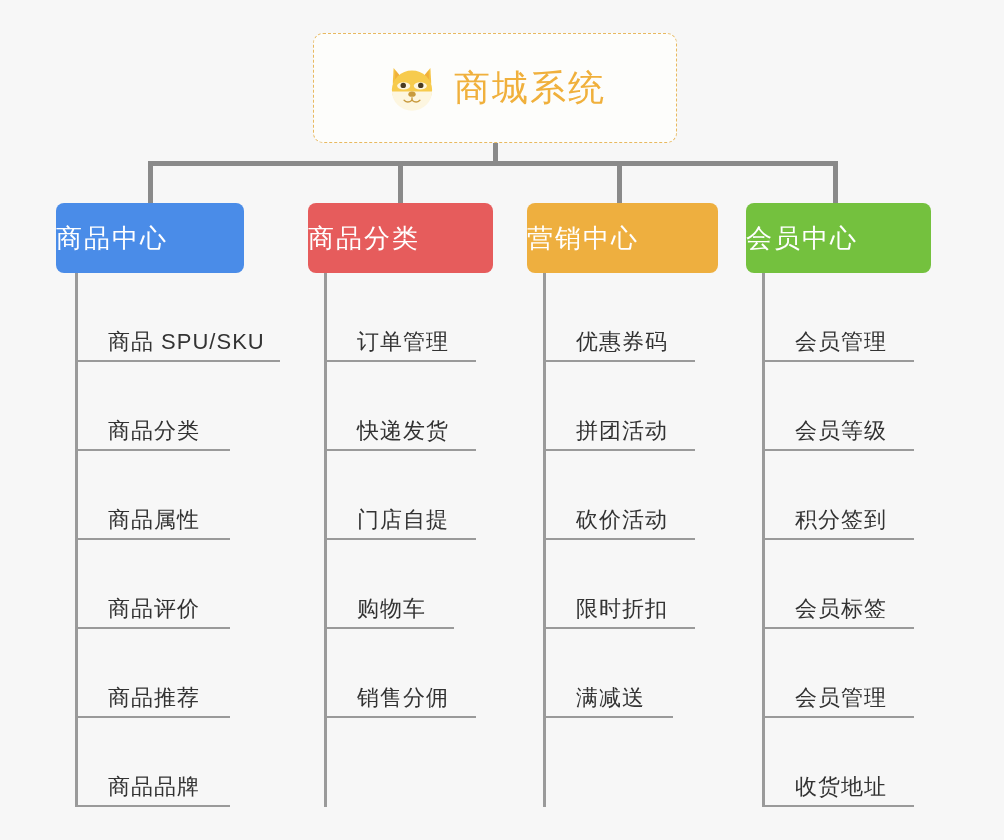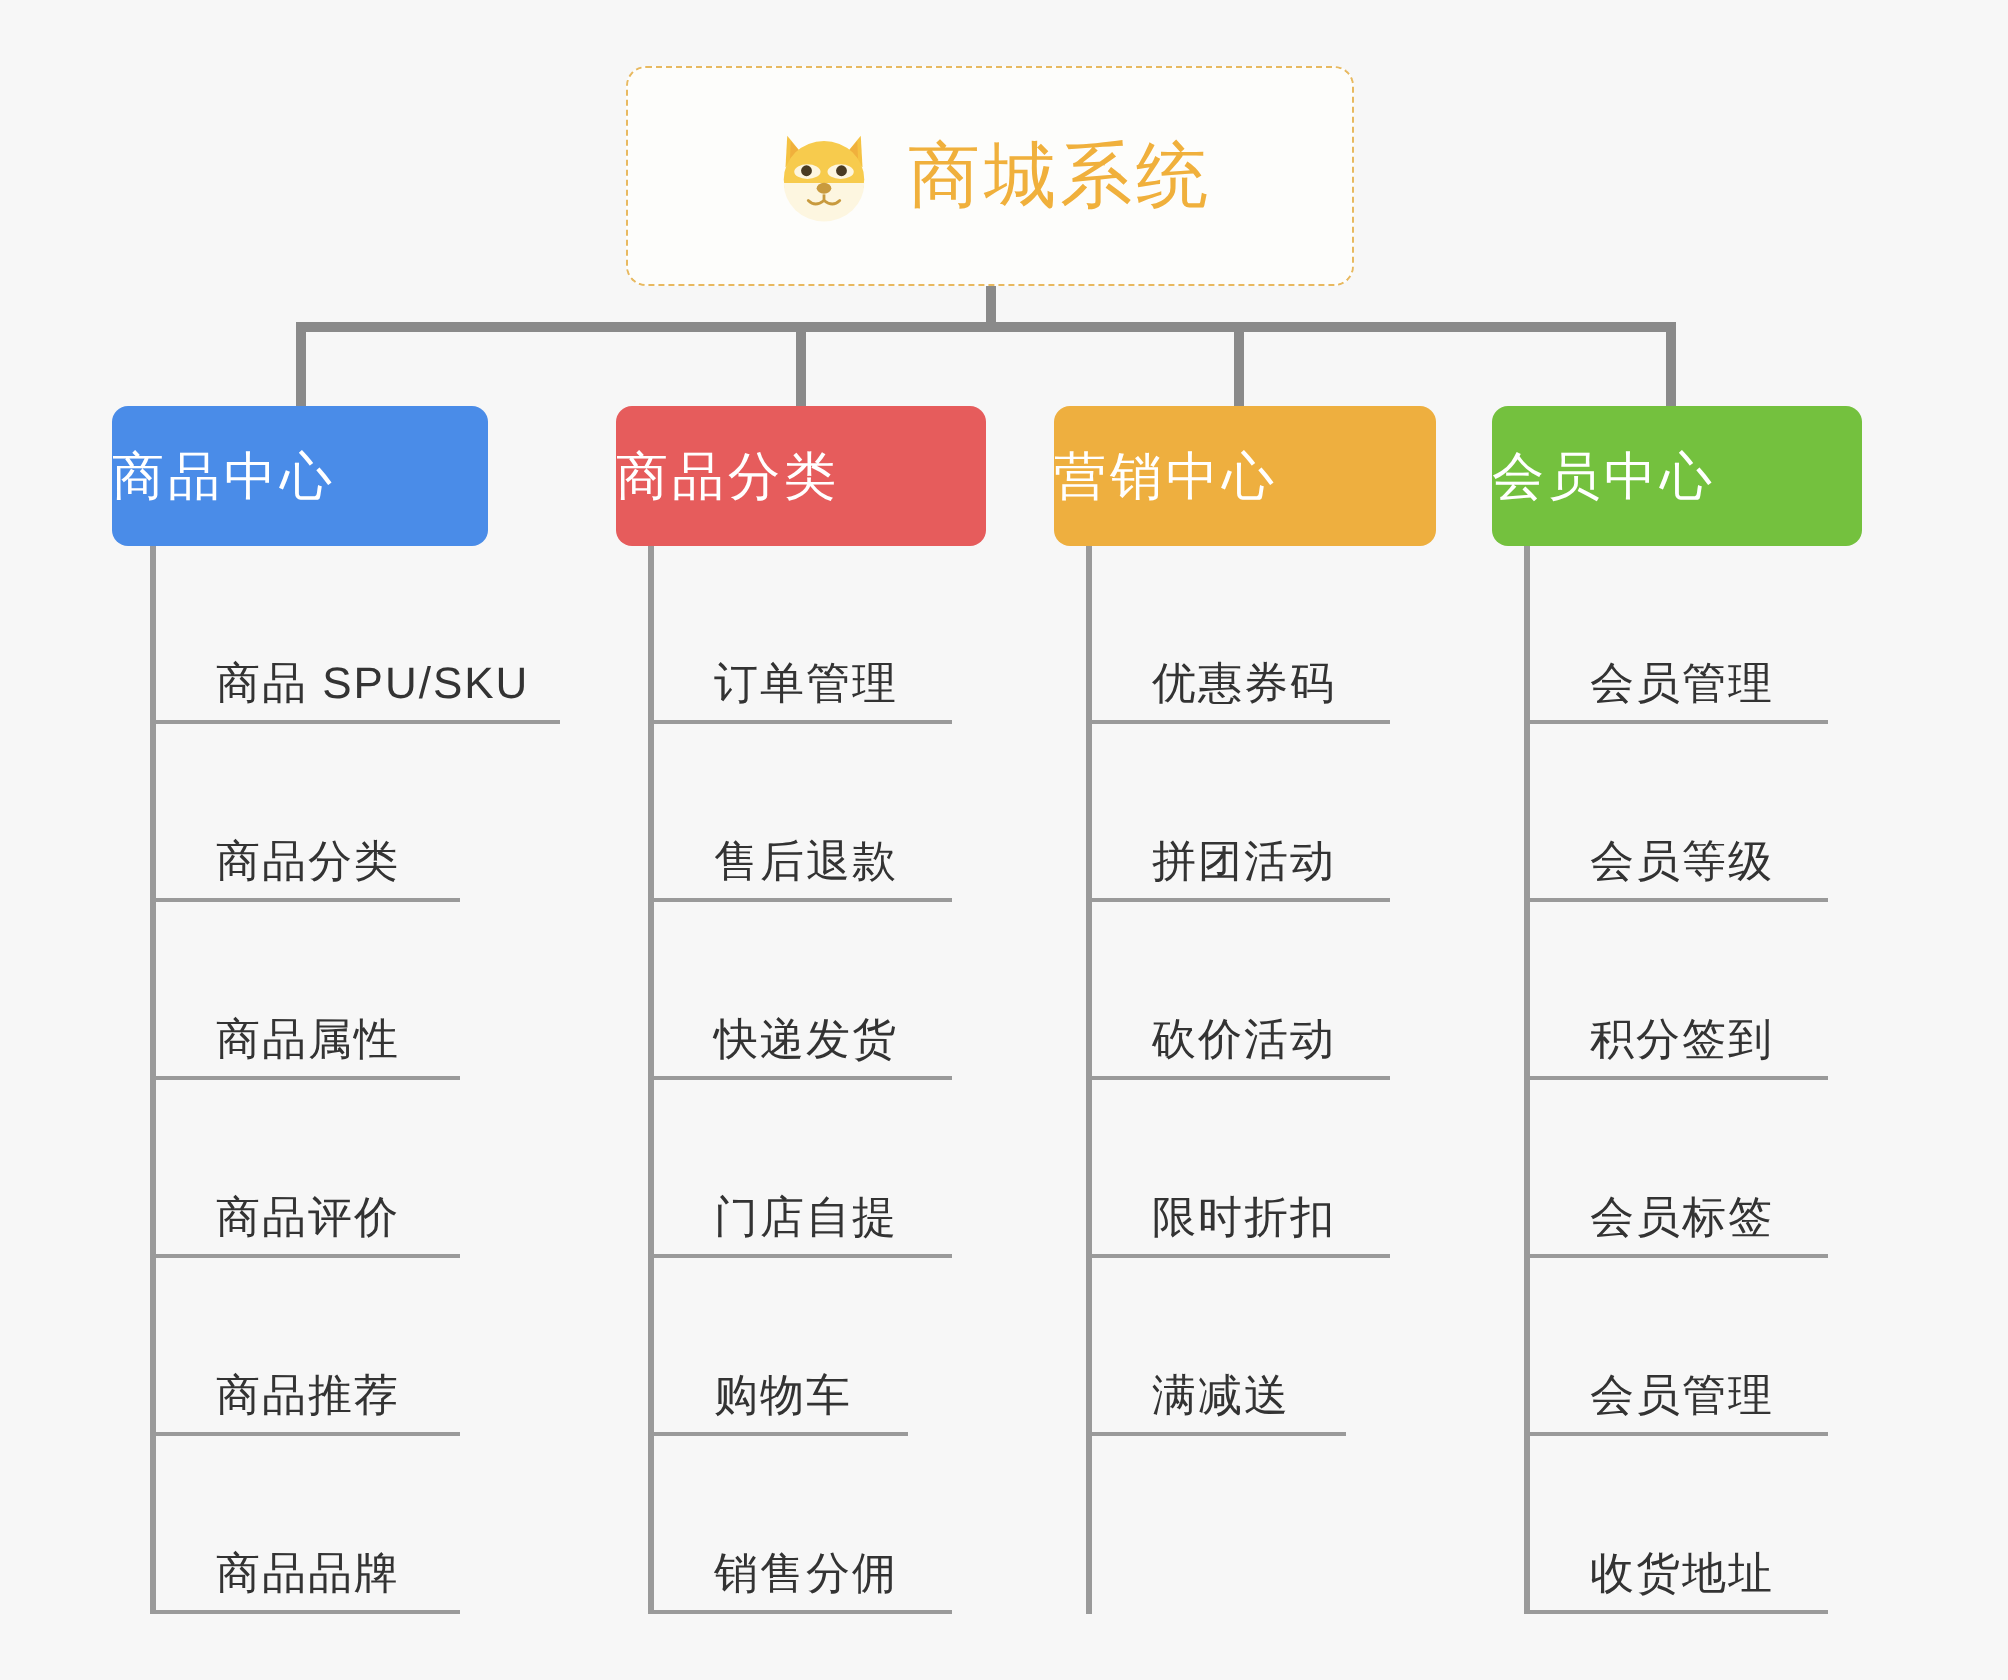--- a/index.html
+++ b/index.html
@@ -186,24 +186,20 @@
     </div>
   </div>
 
   <div class="leaf-col" style="left:324px">
     <div class="leaf-rail" style="height:534px"></div>
     <div class="leaf-item">
       <span class="leaf-label">订单管理</span>
       <span class="leaf-underline" style="width:152px"></span>
     </div>
     <div class="leaf-item">
-      <span class="leaf-label">售后退款</span>
-      <span class="leaf-underline" style="width:152px"></span>
-    </div>
-    <div class="leaf-item">
       <span class="leaf-label">快递发货</span>
       <span class="leaf-underline" style="width:152px"></span>
     </div>
     <div class="leaf-item">
       <span class="leaf-label">门店自提</span>
       <span class="leaf-underline" style="width:152px"></span>
     </div>
     <div class="leaf-item">
       <span class="leaf-label">购物车</span>
       <span class="leaf-underline" style="width:130px"></span>

